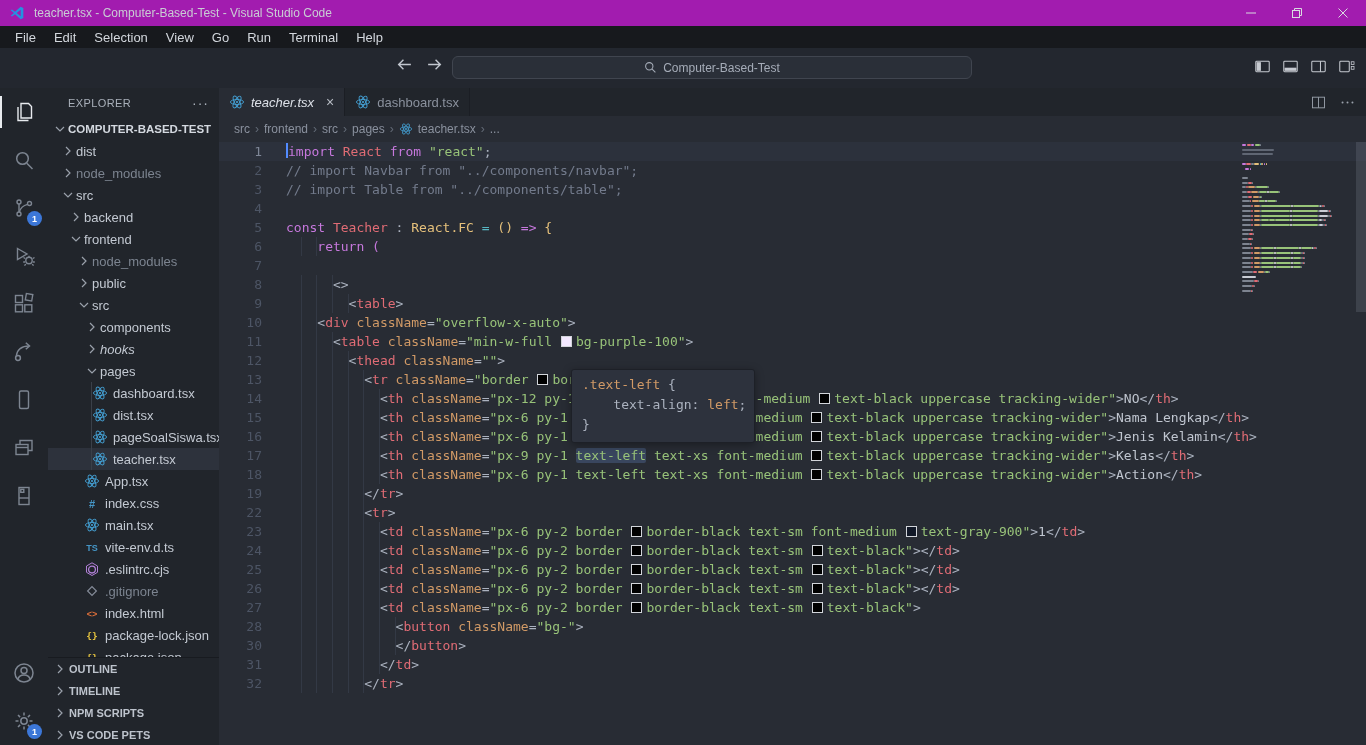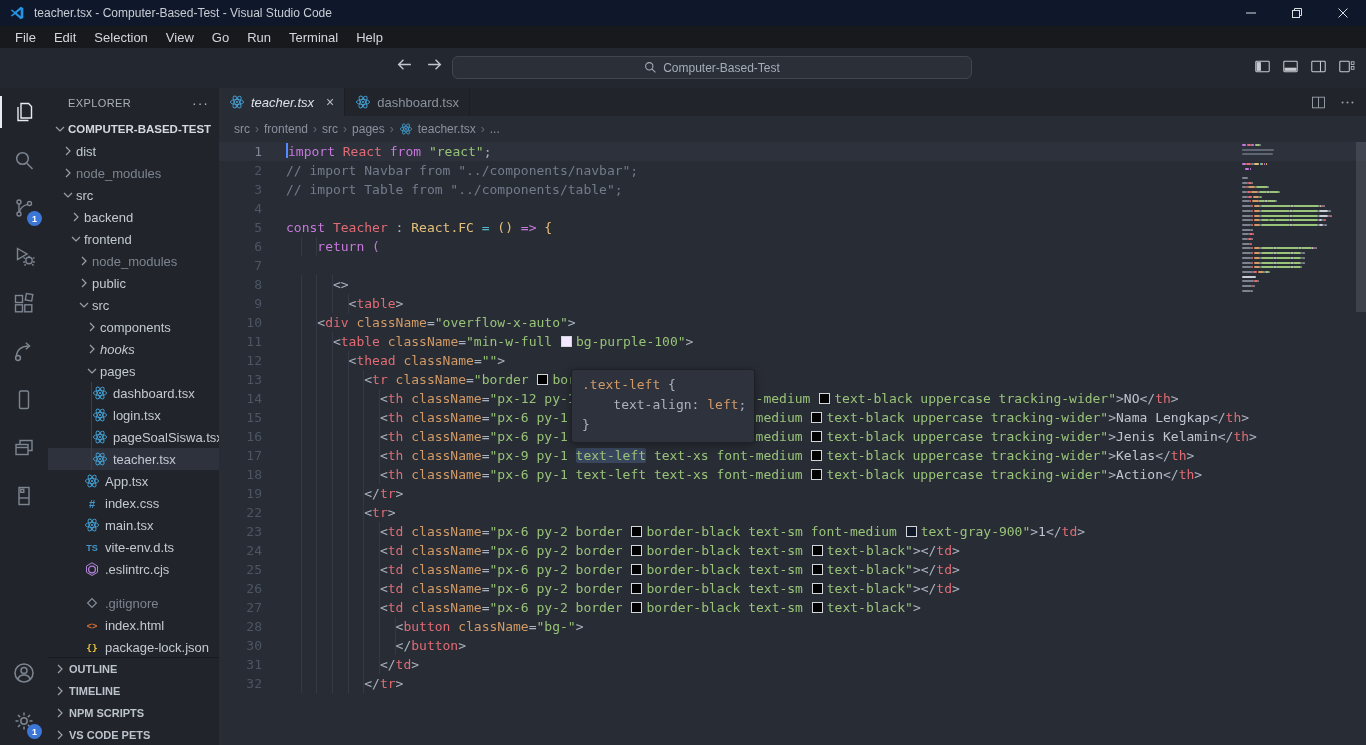--- a/index.html
+++ b/index.html
@@ -1,21 +1,21 @@
 <!DOCTYPE html>
 <html><head>
 <meta charset="utf-8">
 <style>
   * { margin:0; padding:0; box-sizing:border-box; }
   html,body { width:1366px; height:745px; overflow:hidden; background:#282c34;
     font-family:"Liberation Sans", sans-serif; -webkit-font-smoothing:antialiased; }
   #app { position:relative; width:1366px; height:745px; }
 
   
-  .titlebar { position:absolute; left:0; top:0; width:1366px; height:26px; background:#0f172a;
+  .titlebar { position:absolute; left:0; top:0; width:1366px; height:26px; background:#a21caf;
     display:flex; align-items:center; color:#c9cdd4; font-size:12px; }
   .vslogo { width:16px; height:16px; margin-left:9px; }
   .wintitle { margin-left:9px; }
   .wincontrols { margin-left:auto; display:flex; height:26px; }
   .winbtn { width:46px; height:26px; display:flex; align-items:center; justify-content:center; color:#d8dbe0; }
   .winbtn svg { width:12px; height:12px; }
 
   
   .menubar { position:absolute; left:0; top:26px; width:1366px; height:22px; background:#17191d;
     display:flex; align-items:center; padding-left:6px; font-size:13px; color:#d3d7dd; }
@@ -348,21 +348,21 @@
             </svg></span>
           <span class="treelabel">dashboard.tsx</span>
         </div>
         <div class="treerow" style="padding-left: 44px;">
           <span class="fic"><svg viewBox="0 0 16 16" fill="none" stroke="#44a0d4" stroke-width="0.9">
               <ellipse cx="8" cy="8" rx="6.6" ry="2.5"></ellipse>
               <ellipse cx="8" cy="8" rx="6.6" ry="2.5" transform="rotate(60 8 8)"></ellipse>
               <ellipse cx="8" cy="8" rx="6.6" ry="2.5" transform="rotate(120 8 8)"></ellipse>
               <circle cx="8" cy="8" r="1.1" fill="#44a0d4" stroke="none"></circle>
             </svg></span>
-          <span class="treelabel">login.tsx</span>
+          <span class="treelabel">dist.tsx</span>
         </div>
         <div class="treerow" style="padding-left: 44px;">
           <span class="fic"><svg viewBox="0 0 16 16" fill="none" stroke="#44a0d4" stroke-width="0.9">
               <ellipse cx="8" cy="8" rx="6.6" ry="2.5"></ellipse>
               <ellipse cx="8" cy="8" rx="6.6" ry="2.5" transform="rotate(60 8 8)"></ellipse>
               <ellipse cx="8" cy="8" rx="6.6" ry="2.5" transform="rotate(120 8 8)"></ellipse>
               <circle cx="8" cy="8" r="1.1" fill="#44a0d4" stroke="none"></circle>
             </svg></span>
           <span class="treelabel">pageSoalSiswa.tsx</span>
         </div>
@@ -405,21 +405,21 @@
             </svg></span>
           <span class="treelabel">vite-env.d.ts</span>
         </div>
         <div class="treerow" style="padding-left: 36px;">
           <span class="fic"><svg viewBox="0 0 16 16" fill="none" stroke="#b180d7" stroke-width="1.3">
               <circle cx="8" cy="8.6" r="3.4"></circle>
               <path d="M8 1.8 13.5 5v6.3L8 14.5 2.5 11.3V5z" stroke-width="1"></path>
             </svg></span>
           <span class="treelabel">.eslintrc.cjs</span>
         </div>
-        <div class="treerow dim" style="padding-left: 36px; margin-top: 12px;">
+        <div class="treerow dim" style="padding-left: 36px;">
           <span class="fic"><svg viewBox="0 0 16 16" fill="none" stroke="#848b98" stroke-width="1.2">
               <rect x="4.9" y="4.9" width="6.2" height="6.2" transform="rotate(45 8 8)"></rect>
             </svg></span>
           <span class="treelabel">.gitignore</span>
         </div>
         <div class="treerow" style="padding-left: 36px;">
           <span class="fic"><svg viewBox="0 0 16 16">
               <text x="8" y="11.5" text-anchor="middle" font-size="9" font-weight="bold" fill="#e0703a" font-family="Liberation Sans,sans-serif">&lt;&gt;</text>
             </svg></span>
           <span class="treelabel">index.html</span>

